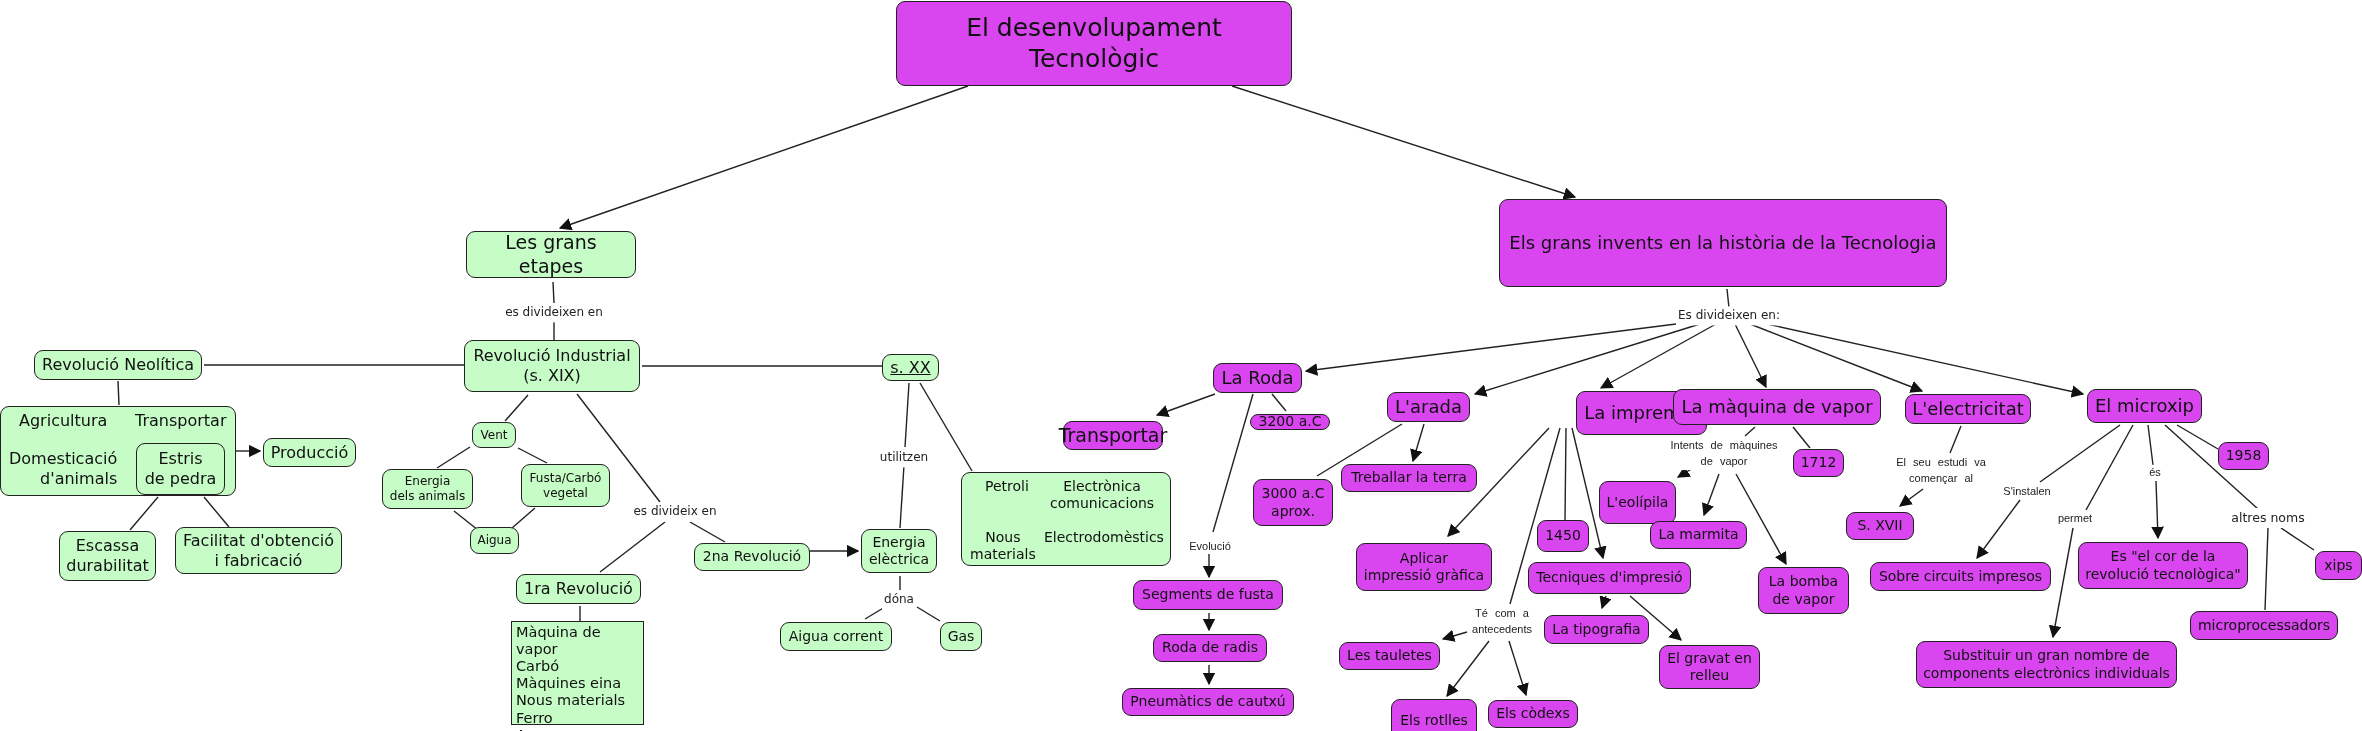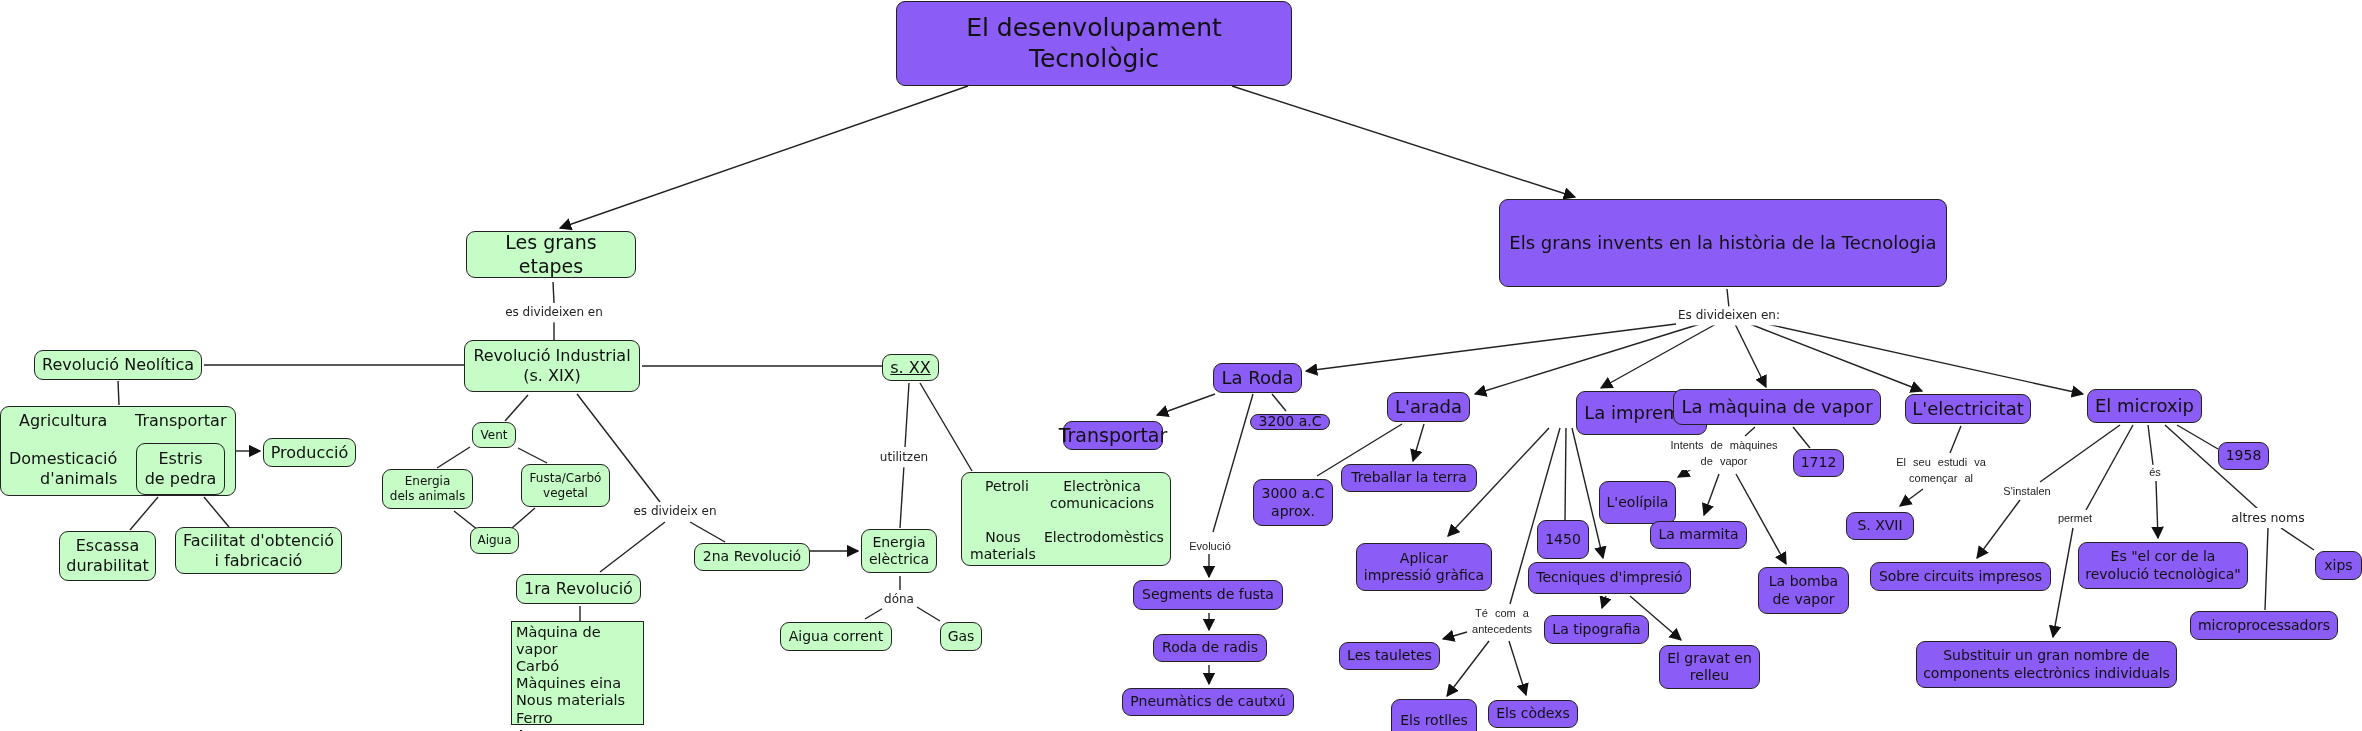--- a/index.html
+++ b/index.html
@@ -3,21 +3,21 @@
 <meta charset="utf-8">
 <style>
   html, body { margin:0; padding:0; background:#ffffff; }
   body { width:2362px; height:731px; position:relative; overflow:hidden;
          font-family:"DejaVu Sans", sans-serif; color:#111; }
   #links { position:absolute; left:0; top:0; width:2362px; height:731px; }
   .node { position:absolute; box-sizing:border-box; border:1.5px solid #222;
           border-radius:9px; display:flex; align-items:center; justify-content:center;
           text-align:center; line-height:1.22; white-space:pre-line; padding:0 6px; }
   .g { background:#c6fcc6; }
-  .y { background:#8b5cf6; }
+  .y { background:#d946ef; }
   .lbl { position:absolute; font-size:12px; color:#222; background:#fff; white-space:pre-line;
          text-align:center; line-height:1.6; transform:translate(-50%,-50%); padding:0 2px; }
   .lbl.s { font-family:"Liberation Sans", sans-serif; font-size:11px; word-spacing:4px; line-height:2.1; }
   .sq { border-radius:0; justify-content:flex-start; align-items:flex-start; text-align:left; padding:2px 4px; }
 </style>
 </head>
 <body>
 
 <svg id="links" xmlns="http://www.w3.org/2000/svg">
   <defs>
@@ -168,21 +168,21 @@
 <div class="node y" style="left:1122px;top:688px;width:172px;height:28px;font-size:14px;">Pneumàtics de cautxú</div>
 
 <div class="node y" style="left:1387px;top:392px;width:83px;height:30px;font-size:18px;">L'arada</div>
 <div class="node y" style="left:1253px;top:479px;width:80px;height:47px;font-size:14px;">3000 a.C
 aprox.</div>
 <div class="node y" style="left:1341px;top:464px;width:136px;height:28px;font-size:14px;">Treballar la terra</div>
 
 <div class="node y" style="left:1576px;top:391px;width:131px;height:44px;font-size:18px;text-align:right;">La impremta</div>
 <div class="node y" style="left:1356px;top:543px;width:136px;height:48px;font-size:14px;">Aplicar
 impressió gràfica</div>
-<div class="node y" style="left:1537px;top:520px;width:52px;height:39px;font-size:14px;">1450</div>
+<div class="node y" style="left:1537px;top:520px;width:52px;height:32px;font-size:14px;">1450</div>
 <div class="node y" style="left:1528px;top:562px;width:163px;height:32px;font-size:14px;">Tecniques d'impresió</div>
 <div class="node y" style="left:1544px;top:615px;width:105px;height:29px;font-size:14px;">La tipografia</div>
 <div class="node y" style="left:1659px;top:645px;width:101px;height:44px;font-size:14px;">El gravat en
 relleu</div>
 <div class="lbl s" style="left:1502px;top:622px;line-height:1.45;">Té com a
 antecedents</div>
 <div class="node y" style="left:1339px;top:642px;width:101px;height:28px;font-size:14px;">Les tauletes</div>
 <div class="node y" style="left:1391px;top:699px;width:86px;height:44px;font-size:14px;">Els rotlles</div>
 <div class="node y" style="left:1488px;top:700px;width:90px;height:28px;font-size:14px;">Els còdexs</div>
 

